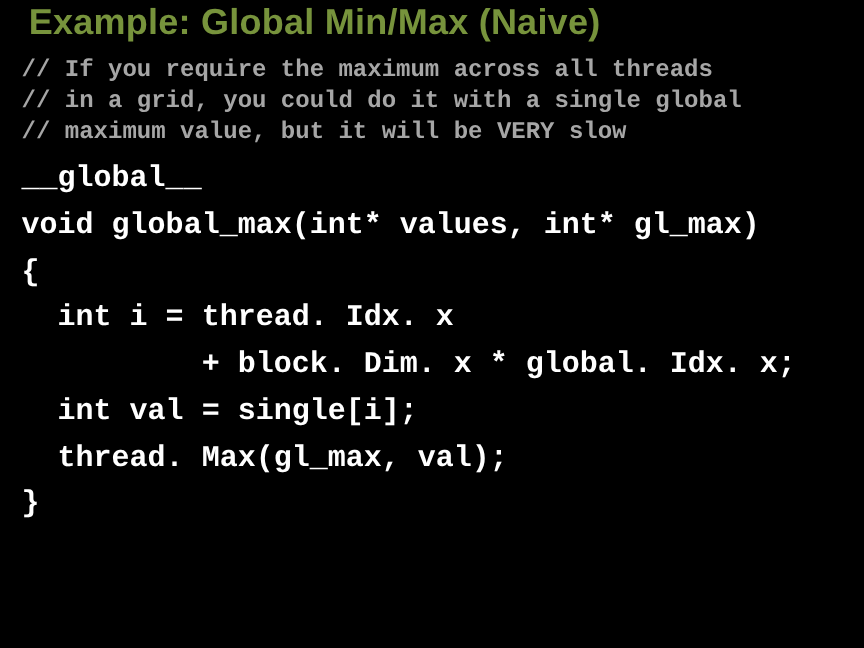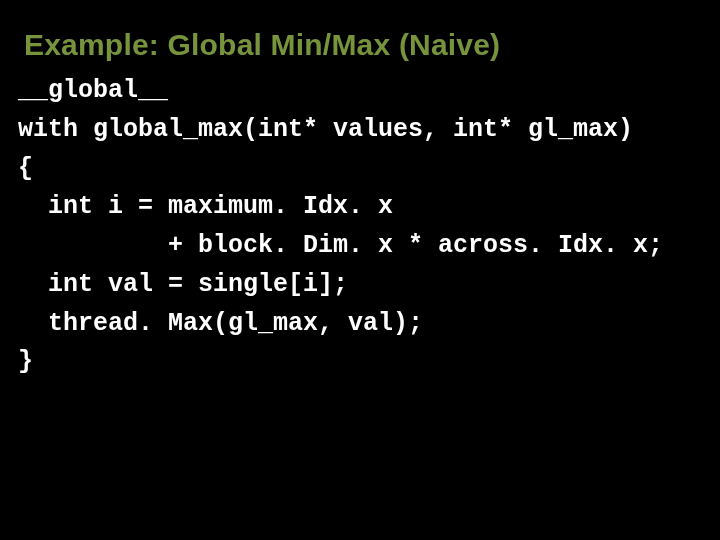--- a/index.html
+++ b/index.html
@@ -7,21 +7,21 @@
     padding: 0;
     width: 720px;
     height: 540px;
     background: #000000;
     overflow: hidden;
   }
   .slide {
     box-sizing: border-box;
     width: 720px;
     height: 540px;
-    padding: 28px 18px 0 18px;
+    padding: 2px 18px 0 18px;
     font-family: Arial, Helvetica, sans-serif;
     color: #ffffff;
   }
   .title {
     font-size: 30px;
     font-weight: bold;
     color: #77933c;
     margin: 0 0 10px 6px;
     letter-spacing: 0.2px;
   }
@@ -42,22 +42,25 @@
     line-height: 1.55;
     white-space: pre;
   }
 </style>
 </head>
 <body>
 
 <div class="slide">
   <div class="title">Example: Global Min/Max (Naive)</div>
 
+  <div class="comments"><span>// If you require the maximum across all threads</span>
+<span>// in a grid, you could do it with a single global</span>
+<span>// maximum value, but it will be VERY slow</span></div>
 
   <div class="code"><span>__global__</span>
-<span>with global_max(int* values, int* gl_max)</span>
+<span>void global_max(int* values, int* gl_max)</span>
 <span>{</span>
-<span>  int i = maximum. Idx. x</span>
-<span>          + block. Dim. x * across. Idx. x;</span>
+<span>  int i = thread. Idx. x</span>
+<span>          + block. Dim. x * global. Idx. x;</span>
 <span>  int val = single[i];</span>
 <span>  thread. Max(gl_max, val);</span>
 <span>}</span></div>
 </div>
 
 </body></html>

